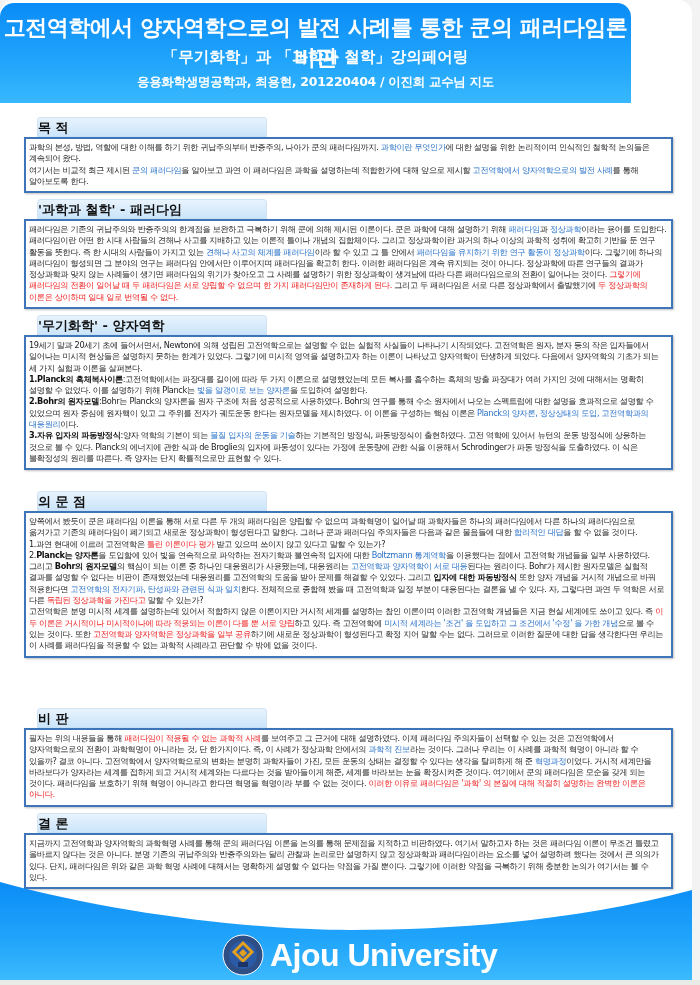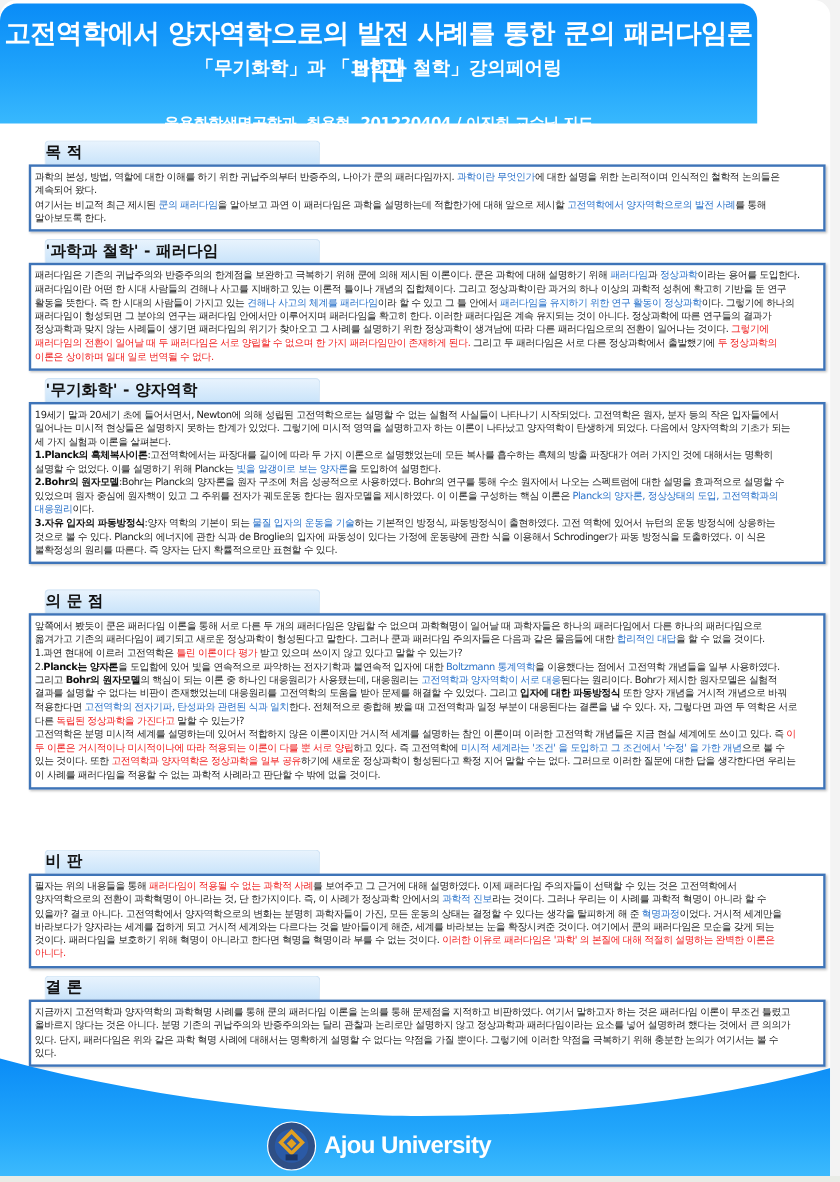--- a/index.html
+++ b/index.html
@@ -16,55 +16,55 @@
     overflow: hidden;
   }
   .header {
     position: absolute; left: 0; top: 3px; width: 631px; height: 100px;
     background: linear-gradient(180deg, #0a8cf7 0%, #1fa3fb 55%, #38b8fd 100%);
     border-radius: 14px 14px 0 0;
     color: #fff; text-align: center;
   }
   .header .title { position: absolute; left: 0; right: 0; top: 10px; font-size: 22px; font-weight: bold; letter-spacing: -0.5px; }
   .header .subtitle { position: absolute; left: 0; right: 0; top: 44px; font-size: 15.5px; font-weight: bold; }
-  .header .author { position: absolute; left: 0; right: 0; top: 71px; font-size: 12.5px; font-weight: bold; letter-spacing: -0.3px; margin-top: 21px; }
+  .header .author { position: absolute; left: 0; right: 0; top: 71px; font-size: 12.5px; font-weight: bold; letter-spacing: -0.3px; }
 
   .section { position: absolute; left: 24px; width: 645px; }
   .sec-tab {
     position: absolute; left: 13px; top: 0; width: 228px; height: 20px;
     background: linear-gradient(180deg, #e8f3fd 0%, #c8e3fa 100%);
     border: 1px solid #cfe3f5; border-bottom: none;
     border-radius: 4px 4px 0 0;
     text-align: left; font-size: 13px; font-weight: bold; color: #111;
     line-height: 20px;
   }
   .sec-box {
     position: absolute; left: 0; top: 20px; width: 639px;
     border: 2px solid #3e74b8;
     box-shadow: 1px 1px 2px rgba(0,0,0,0.25);
     background: #fff;
-    padding: 3px 18px 4px 3px;
+    padding: 3px 3px 4px 3px;
     font-size: 8.2px; line-height: 11.3px; color: #222;
     letter-spacing: -0.35px;
     word-break: keep-all;
   }
   .sec-box p { margin: 0; }
   .sec-box p.gap { }
   .hl-blue { color: #2a72c9; }
   .hl-red { color: #ef1c1c; }
   .b { font-weight: bold; color: #111; }
 
   .footer-wave {
     position: absolute; left: 0; top: 880px; width: 692px; height: 102px;
   }
   .footer-brand {
     position: absolute; left: 222px; top: 935px; height: 40px;
     display: flex; align-items: center; gap: 6px;
   }
-  .footer-brand .name { color: #fff; font-size: 20px; font-weight: bold; font-family: "Liberation Sans", sans-serif; letter-spacing: -0.5px; }
+  .footer-brand .name { color: #fff; font-size: 32px; font-weight: bold; font-family: "Liberation Sans", sans-serif; letter-spacing: -0.5px; }
   .bottom-strip { position: absolute; left: 0; top: 980px; width: 700px; height: 5px; background: #e9ece6; }
   .right-strip { position: absolute; left: 692px; top: 0; width: 8px; height: 985px; background: #f3f3f3; }
 </style>
 </head>
 <body>
 
 <div class="poster">
 
   <div class="header">
     <div class="title">고전역학에서 양자역학으로의 발전 사례를 통한 쿤의 패러다임론 비판</div>

